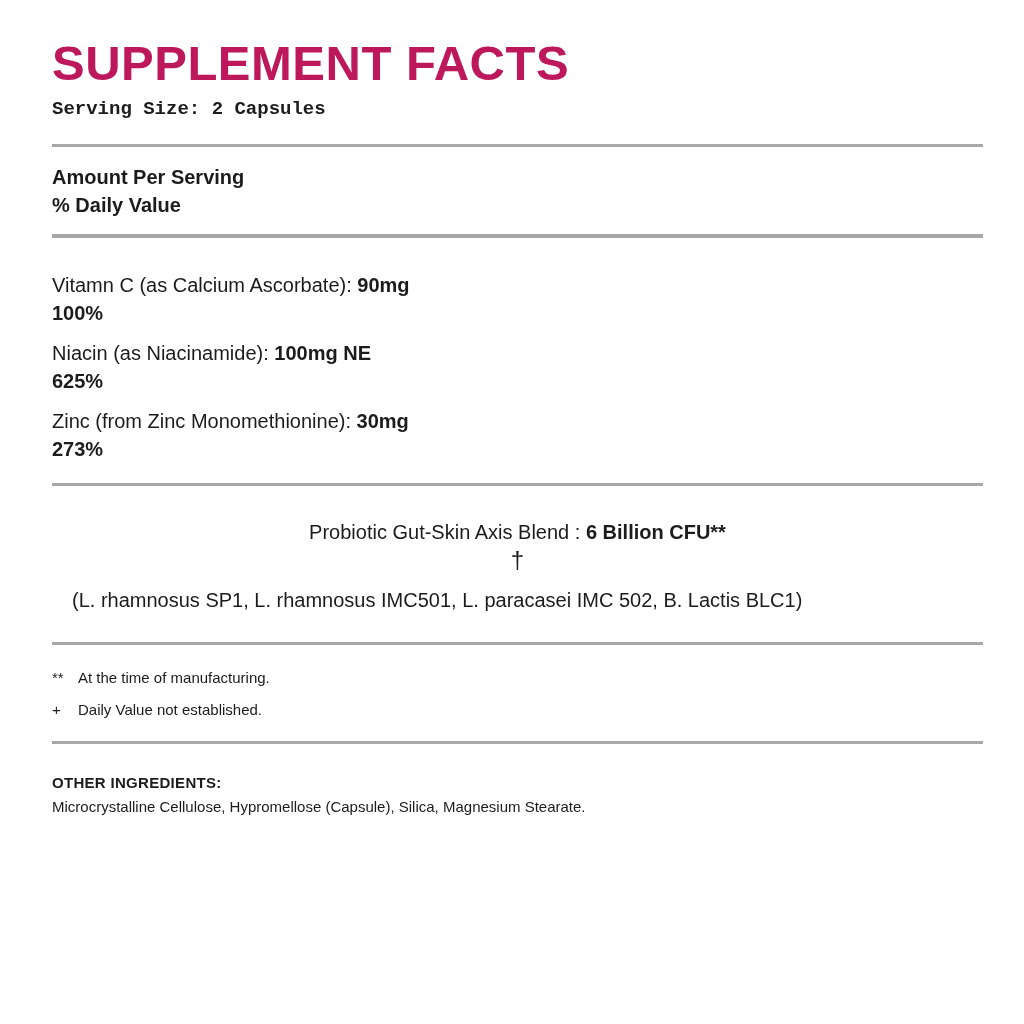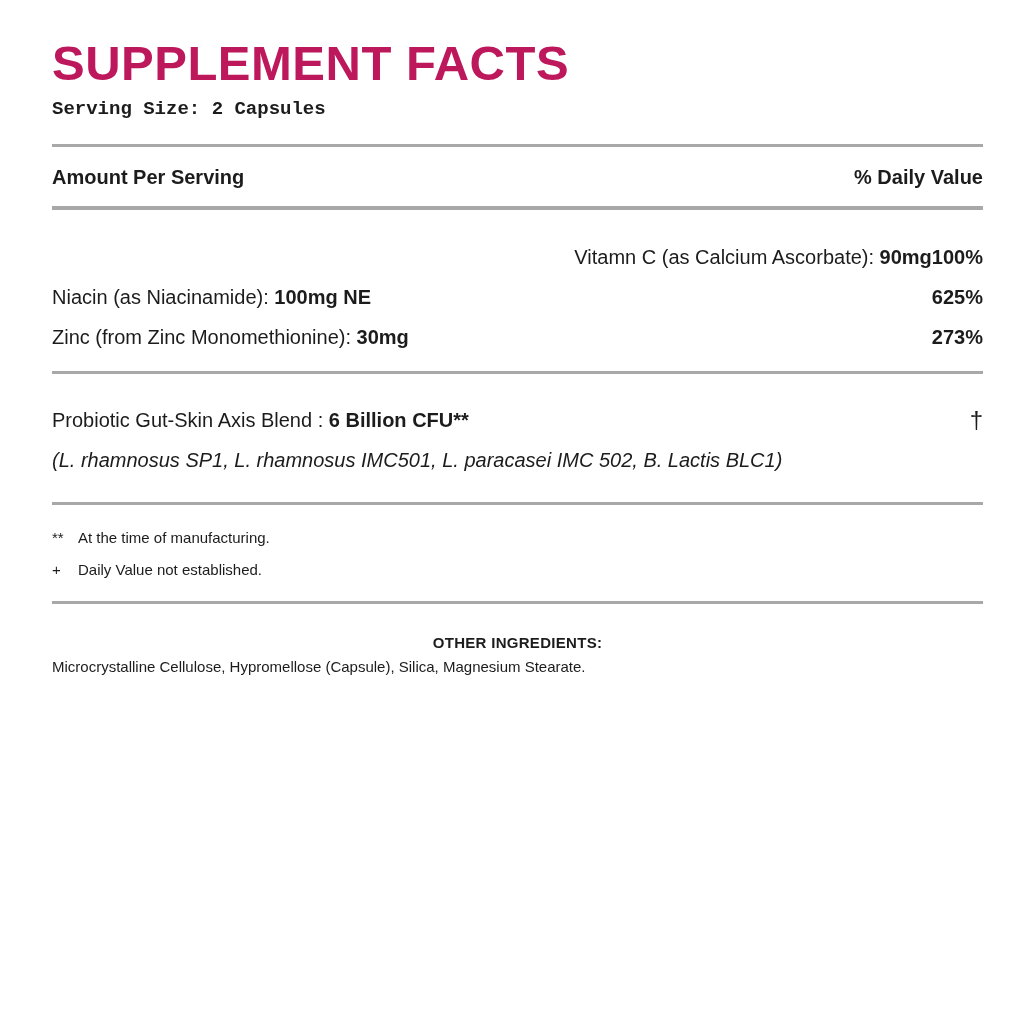--- a/index.html
+++ b/index.html
@@ -41,20 +41,21 @@
   }
   .rule-1 { margin-top: 22px; }
   .rule-2 { margin-top: 15px; height: 4px; }
   .rule-3 { margin-top: 20px; }
   .rule-4 { margin-top: 28px; }
   .rule-5 { margin-top: 20px; }
   .flex-row {
     display: flex;
     justify-content: space-between;
     align-items: baseline;
+    flex-direction: column;
   }
   .col-header {
     margin-top: 16px;
     font-size: 20px;
     line-height: 28px;
     font-weight: 700;
   }
   .nutrient-row {
     font-size: 20px;
     line-height: 28px;
@@ -71,40 +72,39 @@
   }
   .dagger {
     font-size: 24px;
     font-weight: 400;
     line-height: 28px;
   }
   .strains {
     margin-top: 12px;
     font-size: 20px;
     line-height: 28px;
-    font-style: italic;
+    margin-left: 20px;
   }
   .footnote {
     font-size: 15px;
     line-height: 22px;
     display: flex;
   }
   .footnote-1 { margin-top: 22px; }
   .footnote-2 { margin-top: 10px; }
   .fn-marker {
     width: 26px;
     flex: 0 0 26px;
   }
   .oi-heading {
     margin-top: 28px;
     font-size: 15px;
     line-height: 22px;
     font-weight: 700;
     letter-spacing: 0.3px;
-    text-align: center;
   }
   .oi-text {
     margin-top: 2px;
     font-size: 15px;
     line-height: 22px;
   }
 </style>
 </head>
 <body>
 

